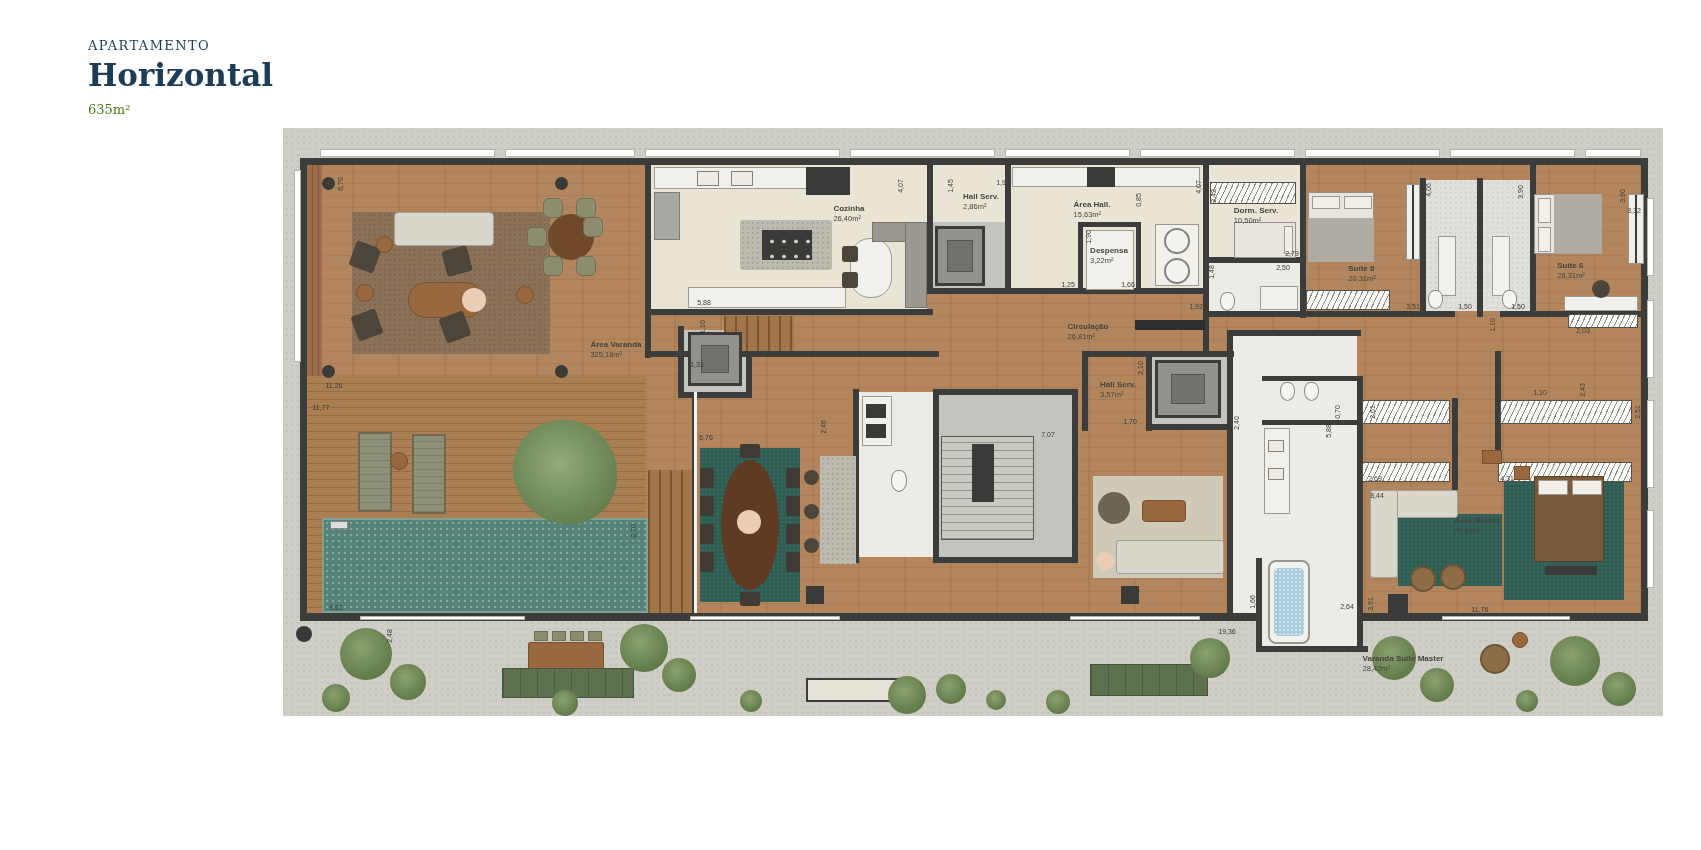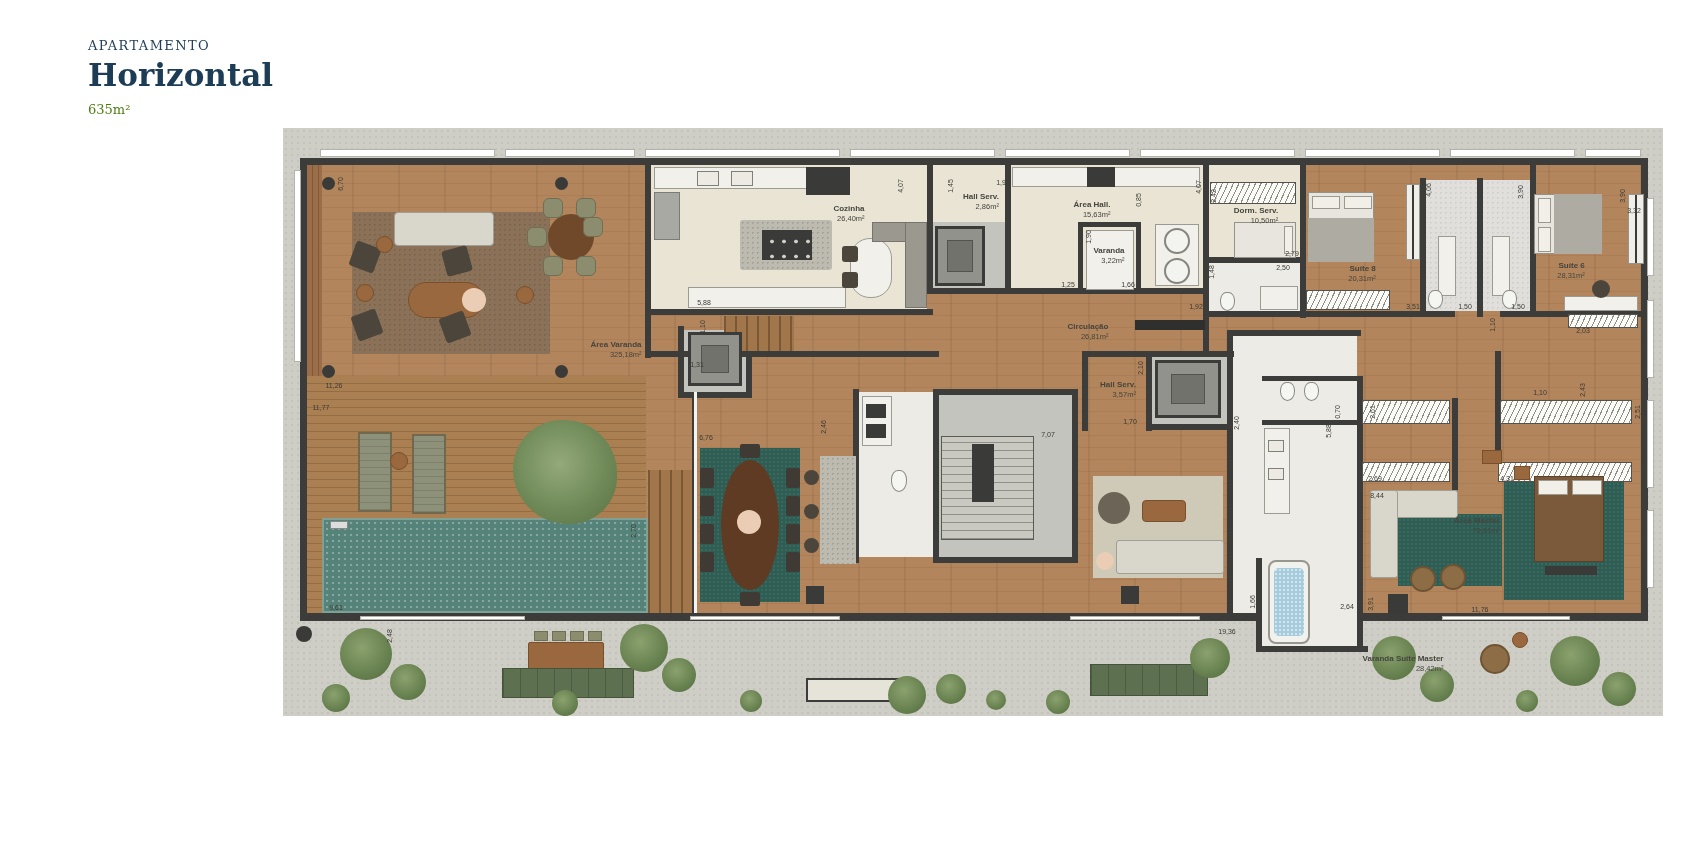--- a/index.html
+++ b/index.html
@@ -63,21 +63,21 @@
   .washer{background:#f3f3ef;border:2px solid #85857d;}
   .sink{background:#eceae2;border:1px solid #80807a;}
   .wc{background:#f5f5f1;border:1px solid #8a8a84;border-radius:45% 45% 52% 52%;}
   .tub{background:#f1f1ed;border:2px solid #97978f;border-radius:8px;}
   .tub-water{background:#a6cbdc;border-radius:5px;background-image:radial-gradient(rgba(255,255,255,.5) 1px,transparent 1px);background-size:4px 4px;}
   .bed{background:#e7e5dd;border:1px solid #94918a;}
   .blanket{background:#aeaba2;}
   .pillow{background:#f1efe8;border:1px solid #9b988f;}
   .bed-m{background:#7b5a3c;border:1px solid #59402a;}
 
-  .room-label{position:absolute;transform:translateX(-50%);text-align:right;color:#45453e;font-size:8px;line-height:1.3;white-space:nowrap;z-index:50;}
+  .room-label{position:absolute;transform:translateX(-50%);text-align:left;color:#45453e;font-size:8px;line-height:1.3;white-space:nowrap;z-index:50;}
   .room-label .rn{font-weight:700;display:block;}
   .room-label .ra{font-weight:400;font-size:7.5px;display:block;}
   .dim{position:absolute;font-size:7px;color:#3a3a35;transform:translate(-50%,-50%);white-space:nowrap;z-index:50;}
   .dim.v{transform:translate(-50%,-50%) rotate(-90deg);}
 </style>
 </head>
 <body>
 
 <div class="canvas">
   <div class="header">
@@ -339,21 +339,21 @@
         </div>
         <div class="room-label" style="left: 981px; top: 192px;">
           <span class="rn">Hall Serv.</span>
           <span class="ra">2,86m²</span>
         </div>
         <div class="room-label" style="left: 1092px; top: 200px;">
           <span class="rn">Área Hall.</span>
           <span class="ra">15,63m²</span>
         </div>
         <div class="room-label" style="left: 1109px; top: 246px;">
-          <span class="rn">Varanda</span>
+          <span class="rn">Despensa</span>
           <span class="ra">3,22m²</span>
         </div>
         <div class="room-label" style="left: 1256px; top: 206px;">
           <span class="rn">Dorm. Serv.</span>
           <span class="ra">10,50m²</span>
         </div>
         <div class="room-label" style="left: 1362px; top: 264px;">
           <span class="rn">Suíte 8</span>
           <span class="ra">20,31m²</span>
         </div>

